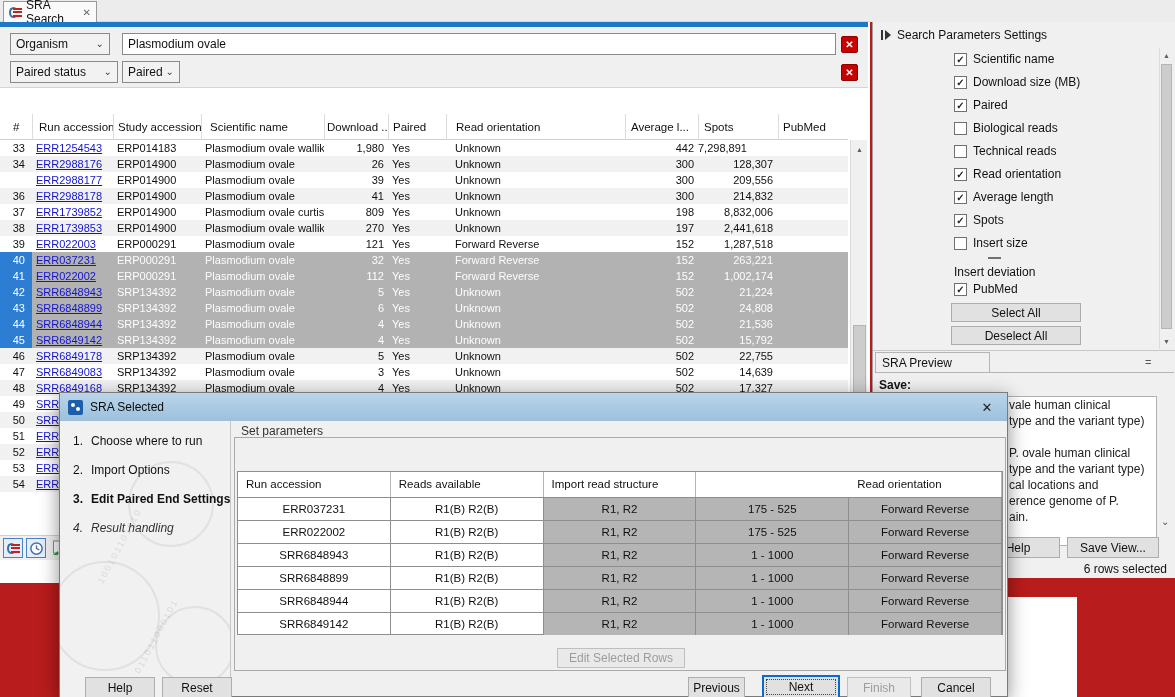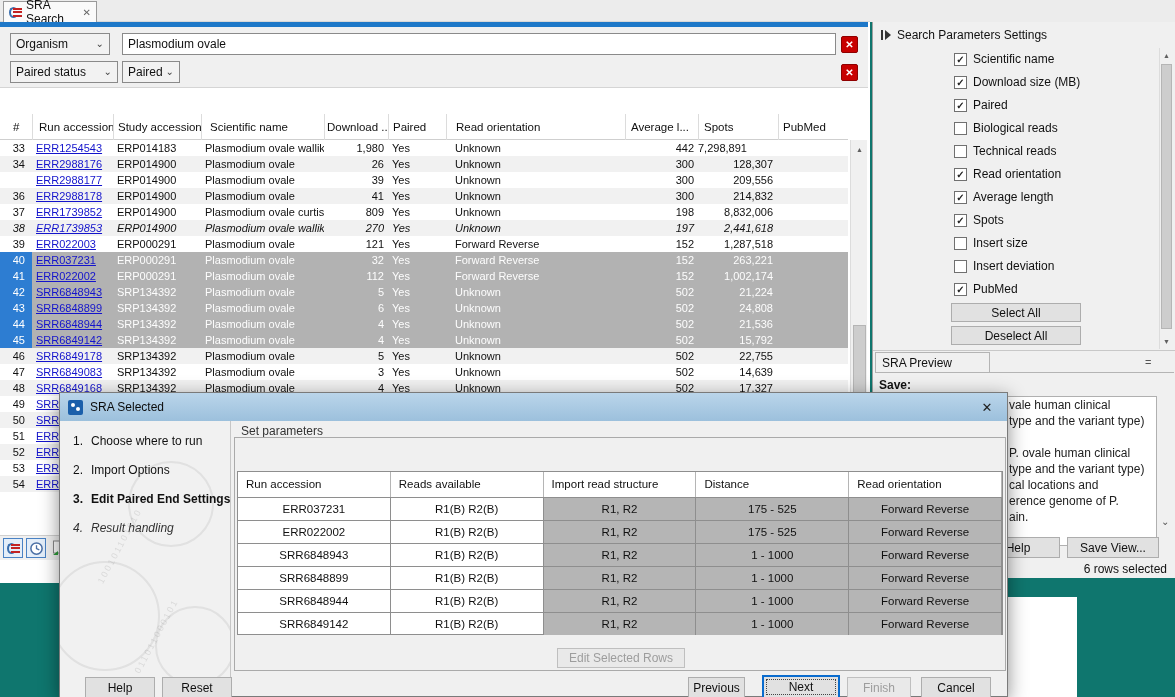--- a/index.html
+++ b/index.html
@@ -1,18 +1,18 @@
 <!DOCTYPE html>
 <html><head>
 <meta charset="utf-8">
 <style>
   * { margin:0; padding:0; box-sizing:border-box; }
   html,body { width:1175px; height:697px; }
   body { font-family:"Liberation Sans", sans-serif; background:#000; position:relative; overflow:hidden; }
-  #screen { position:absolute; left:0; top:0; width:1175px; height:697px; background:#0f766e; }
+  #screen { position:absolute; left:0; top:0; width:1175px; height:697px; background:#b91c1c; }
 
   
   #app-left { position:absolute; left:0; top:0; width:870px; height:560px; background:#fff; }
   #tabstrip { position:absolute; left:0; top:0; width:870px; height:22px; background:#ececec; border-bottom:1px solid #d8d8d8; }
   #tab { position:absolute; left:3px; top:1px; width:94px; height:21px; background:#fafafa; border:1px solid #9a9a9a; border-bottom:none; display:flex; align-items:center; gap:4px; padding:0 5px; font-size:12px; color:#111; }
   .sra-icon { position:relative; width:13px; height:13px; flex:0 0 13px; }
   .sra-icon .arc { position:absolute; left:0; top:1px; width:9px; height:11px; border:2px solid #3b6fae; border-right-color:transparent; border-radius:50%; }
   .sra-icon .b1,.sra-icon .b2,.sra-icon .b3 { position:absolute; left:4px; width:9px; height:2px; background:#c32222; }
   .sra-icon .b1{top:2px;} .sra-icon .b2{top:5.5px;} .sra-icon .b3{top:9px;}
   .tab-close { font-size:10px; color:#666; margin-left:2px; }
@@ -201,21 +201,21 @@
           <div class="td" style="left: 32px; width: 81px; padding-left: 4px;"><a>ERR1739852</a></div>
           <div class="td" style="left: 113px; width: 88px; padding-left: 4px;">ERP014900</div>
           <div class="td" style="left: 201px; width: 123px; padding-left: 4px;">Plasmodium ovale curtisi</div>
           <div class="td" style="left: 324px; width: 64px; text-align: right; padding-right: 4px;">809</div>
           <div class="td" style="left: 388px; width: 58px; padding-left: 4px;">Yes</div>
           <div class="td" style="left: 446px; width: 179px; padding-left: 9px;">Unknown</div>
           <div class="td" style="left: 625px; width: 73px; text-align: right; padding-right: 4px;">198</div>
           <div class="td" style="left: 698px; width: 80px; text-align: right; padding-right: 5px;">8,832,006</div>
           <div class="td" style="left: 778px; width: 70px; padding-left: 4px;"></div>
         </div>
-        <div class="tr" style="top: 80px; background: rgb(241, 241, 241); font-style: italic;">
+        <div class="tr" style="top: 80px; background: rgb(241, 241, 241);">
           <div class="td" style="left: 0px; width: 32px; text-align: right; padding-right: 7px;">38</div>
           <div class="td" style="left: 32px; width: 81px; padding-left: 4px;"><a>ERR1739853</a></div>
           <div class="td" style="left: 113px; width: 88px; padding-left: 4px;">ERP014900</div>
           <div class="td" style="left: 201px; width: 123px; padding-left: 4px;">Plasmodium ovale wallikeri</div>
           <div class="td" style="left: 324px; width: 64px; text-align: right; padding-right: 4px;">270</div>
           <div class="td" style="left: 388px; width: 58px; padding-left: 4px;">Yes</div>
           <div class="td" style="left: 446px; width: 179px; padding-left: 9px;">Unknown</div>
           <div class="td" style="left: 625px; width: 73px; text-align: right; padding-right: 4px;">197</div>
           <div class="td" style="left: 698px; width: 80px; text-align: right; padding-right: 5px;">2,441,618</div>
           <div class="td" style="left: 778px; width: 70px; padding-left: 4px;"></div>
@@ -482,21 +482,21 @@
           <div class="cb-label">Average length</div>
         </div>
         <div class="cb-row" style="top: 189px;">
           <div class="cbx">✓</div>
           <div class="cb-label">Spots</div>
         </div>
         <div class="cb-row" style="top: 212px;">
           <div class="cbx"></div>
           <div class="cb-label">Insert size</div>
         </div>
-        <div class="cb-row" style="top: 235px;">
+        <div class="cb-row" style="top: 235px; flex-direction: column;">
           <div class="cbx"></div>
           <div class="cb-label">Insert deviation</div>
         </div>
         <div class="cb-row" style="top: 258px;">
           <div class="cbx">✓</div>
           <div class="cb-label">PubMed</div>
         </div>
       </div>
     <div class="btn side-btn" style="top:281px;">Select All</div>
     <div class="btn side-btn" style="top:304px;">Deselect All</div>
@@ -569,21 +569,20 @@
           </div>
         </div>
     </div>
 
     <div id="set-params-label">Set parameters</div>
     <div id="dlg-groupbox"></div>
     <div id="dlg-table">
         <div class="dth" style="left: 0px; width: 152.8px;">Run accession</div>
         <div class="dth" style="left: 152.8px; width: 152.8px;">Reads available</div>
         <div class="dth" style="left: 305.6px; width: 152.8px;">Import read structure</div>
-        <div class="dth" style="left: 458.4px; width: 152.8px;">Distance</div>
         <div class="dth" style="left: 611.2px; width: 152.8px;">Read orientation</div>
         <div class="dtr" style="top: 25px;">
           <div class="dtd" style="left: 0px; width: 152.8px;">ERR037231</div>
           <div class="dtd" style="left: 152.8px; width: 152.8px;">R1(B) R2(B)</div>
           <div class="dtd shaded" style="left: 305.6px; width: 152.8px;">R1, R2</div>
           <div class="dtd shaded" style="left: 458.4px; width: 152.8px;">175 - 525</div>
           <div class="dtd shaded" style="left: 611.2px; width: 152.8px;">Forward Reverse</div>
         </div>
         <div class="dtr" style="top: 48px;">
           <div class="dtd" style="left: 0px; width: 152.8px;">ERR022002</div>

